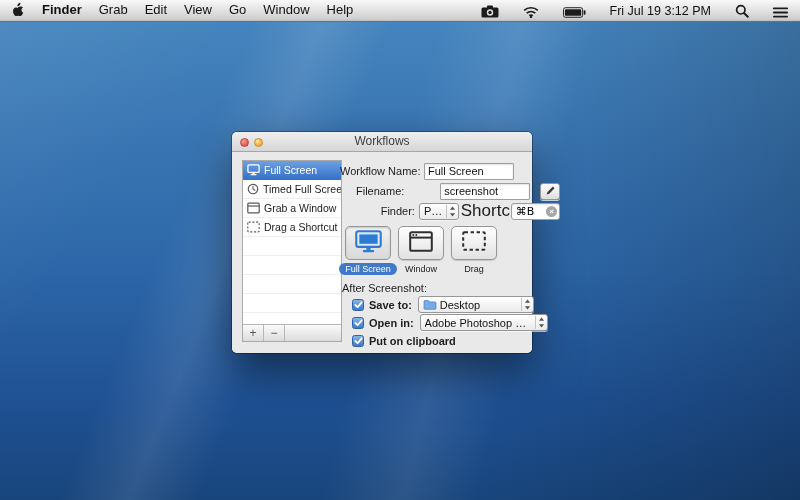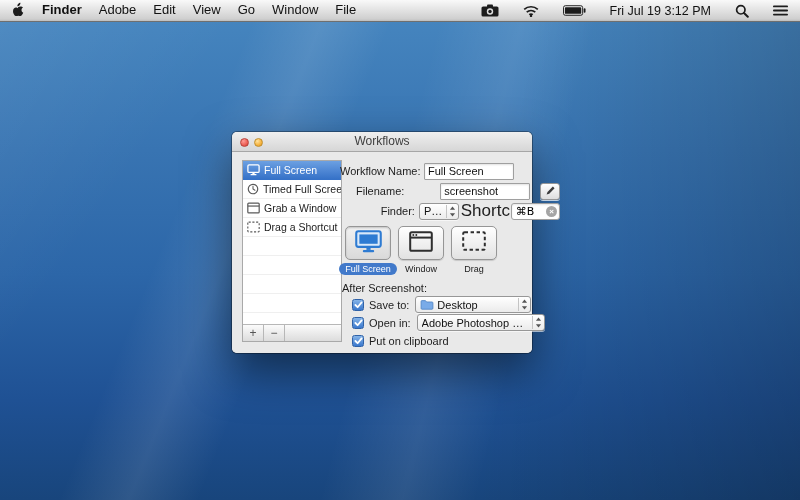--- a/index.html
+++ b/index.html
@@ -20,21 +20,21 @@
     position:absolute; top:0; left:0; right:0; height:22px;
     background:linear-gradient(#f9f9f9, #cfcfcf 90%, #bdbdbd);
     border-bottom:1px solid #6f6f6f;
     display:flex; align-items:center; padding:0 12px;
     font-size:13px; color:#111;
   }
   .mb-left{ display:flex; gap:17px; }
   .mb-apple{ display:flex; align-items:center; margin-right:1px; }
   .mb-item{ cursor:default; }
   .mb-bold{ font-weight:bold; }
-  .mb-right{ margin-left:auto; display:flex; align-items:center; gap:24px; }
+  .mb-right{ margin-left:auto; display:flex; align-items:flex-end; gap:24px; }
   .mb-ic{ display:flex; align-items:center; }
   .mb-clock{ font-size:12.5px; }
 
   
   .window{
     position:absolute; left:232px; top:132px; width:300px; height:221px;
     border-radius:5px;
     box-shadow:0 18px 45px rgba(0,0,0,.5), 0 0 0 1px rgba(0,0,0,.32);
     background:#e9e9e9;
   }
@@ -119,46 +119,46 @@
   .mode.selected .mode-label{ background:#4179ca; color:#fff; border-radius:7px; padding:0 6px; }
 
   
   .after-h{ position:absolute; top:122px; left:2px; font-size:11px; color:#1d1d1d; }
   .chk-row{ position:absolute; left:12px; display:flex; align-items:center; height:17px; }
   .chk{
     width:12px; height:12px; border-radius:2.5px; margin-right:5px; flex:0 0 auto;
     background:linear-gradient(#85b4e8,#3a78cd); border:1px solid #2f62a8;
     display:flex; align-items:center; justify-content:center;
   }
-  .chk-label{ font-size:11px; color:#1d1d1d; margin-right:6px; white-space:nowrap; }
+  .chk-label{ font-size:11px; color:#1d1d1d; margin-right:6px; white-space:nowrap;font-weight:bold; }
   .pp-save{ width:116px; } .pp-open{ width:128px; }
   .pp-icon{ display:flex; align-items:center; margin-right:3px; flex:0 0 auto; }
 </style>
 </head>
 <body>
 
 <div class="desktop">
 
   <div class="menubar">
     <div class="mb-left">
       <span class="mb-apple">
         <span>
           <svg width="12" height="15" viewBox="0 0 14 17">
             <path d="M9.8.6c.2 1-.3 2.1-.9 2.8-.6.8-1.7 1.3-2.6 1.2-.1-1 .4-2 1-2.7C7.9 1.1 9 .6 9.8.6z" fill="#1c1c1c"></path>
             <path d="M7.1 5.6c.9 0 1.8-.6 2.9-.6 1 0 2.1.4 2.8 1.3-1.1.7-1.7 1.6-1.7 2.9 0 1.5.9 2.6 2 3.1-.5 1.4-1.9 3.9-3.3 3.9-.8 0-1.4-.5-2.4-.5s-1.6.5-2.4.5c-1.9 0-3.8-3.1-3.8-5.8 0-2.7 1.7-4.1 3.4-4.1 1 0 1.9.7 2.5.7z" fill="#1c1c1c"></path>
           </svg>
         </span>
       </span>
       <span class="mb-item mb-bold">Finder</span>
-      <span class="mb-item">Adobe</span>
+      <span class="mb-item">Grab</span>
       <span class="mb-item">Edit</span>
       <span class="mb-item">View</span>
       <span class="mb-item">Go</span>
       <span class="mb-item">Window</span>
-      <span class="mb-item">File</span>
+      <span class="mb-item">Help</span>
     </div>
     <div class="mb-right">
       <span class="mb-ic">
         <svg width="18" height="13" viewBox="0 0 18 13">
           <rect x="6" y="0.5" width="6" height="3.5" rx="1" fill="#1c1c1c"></rect>
           <rect x="0.5" y="2.5" width="17" height="10" rx="1.6" fill="#1c1c1c"></rect>
           <circle cx="9" cy="7.5" r="3.2" fill="#dedede"></circle>
           <circle cx="9" cy="7.5" r="1.7" fill="#1c1c1c"></circle>
         </svg>
       </span>

